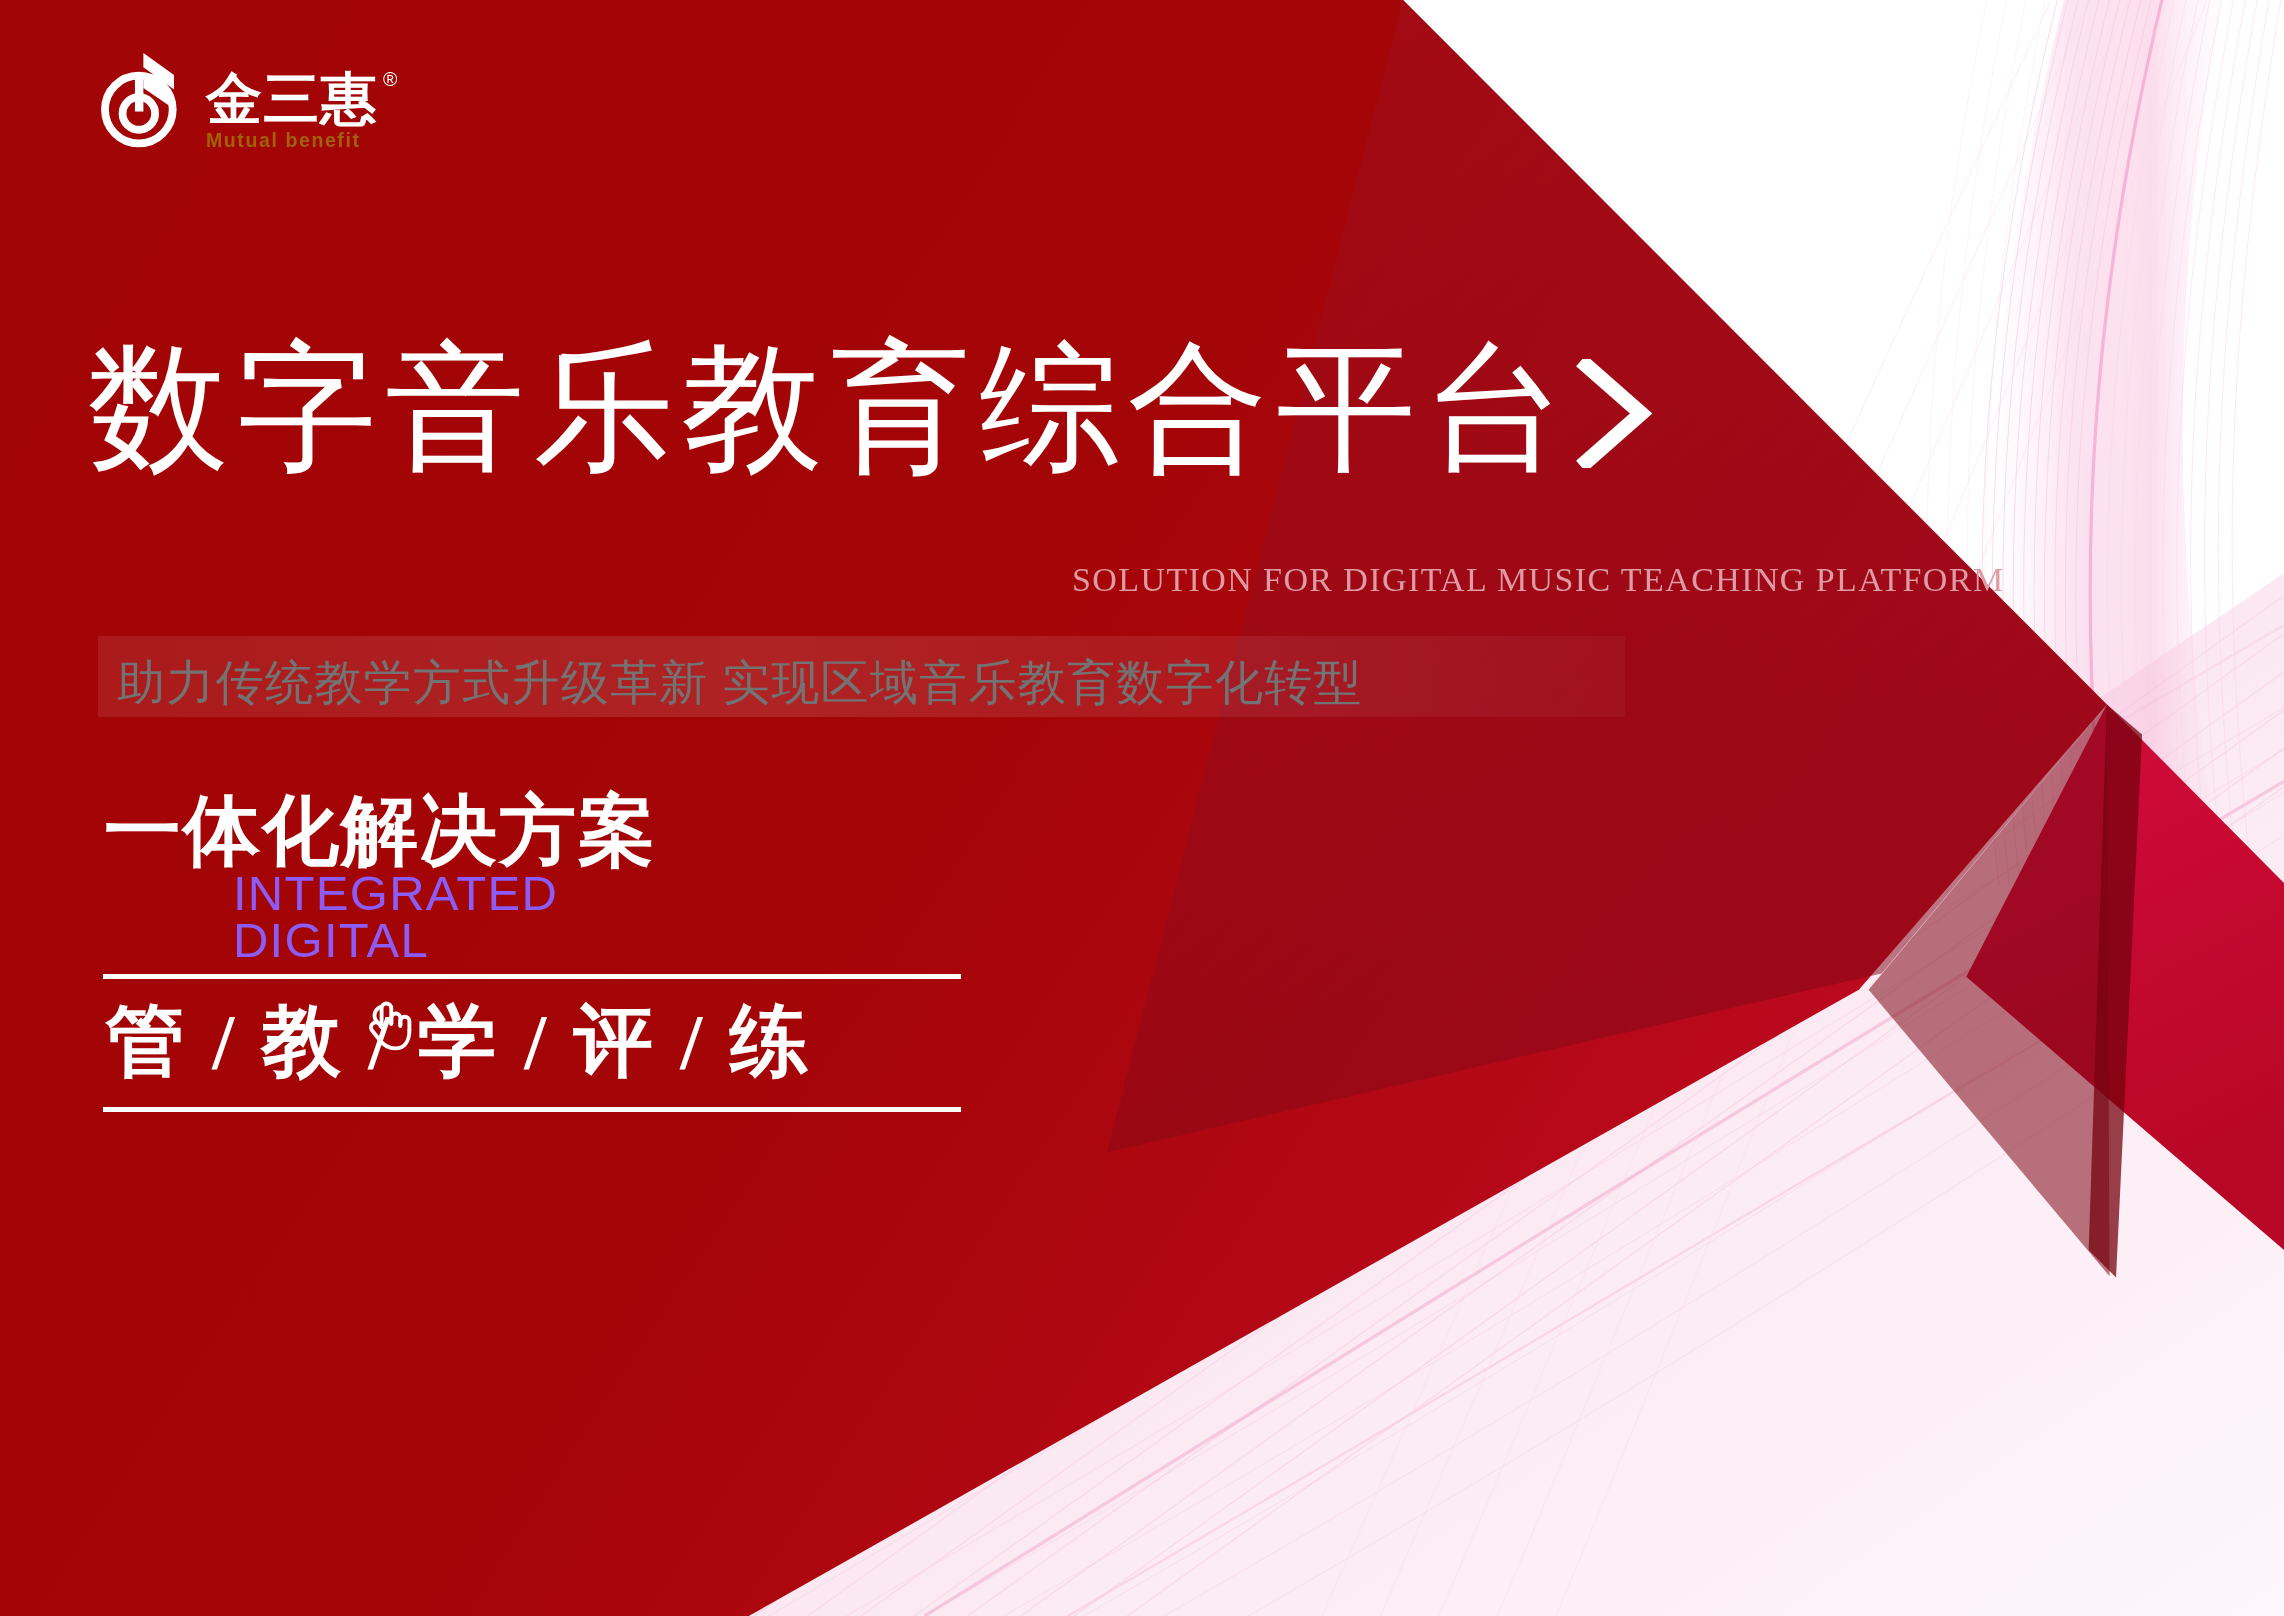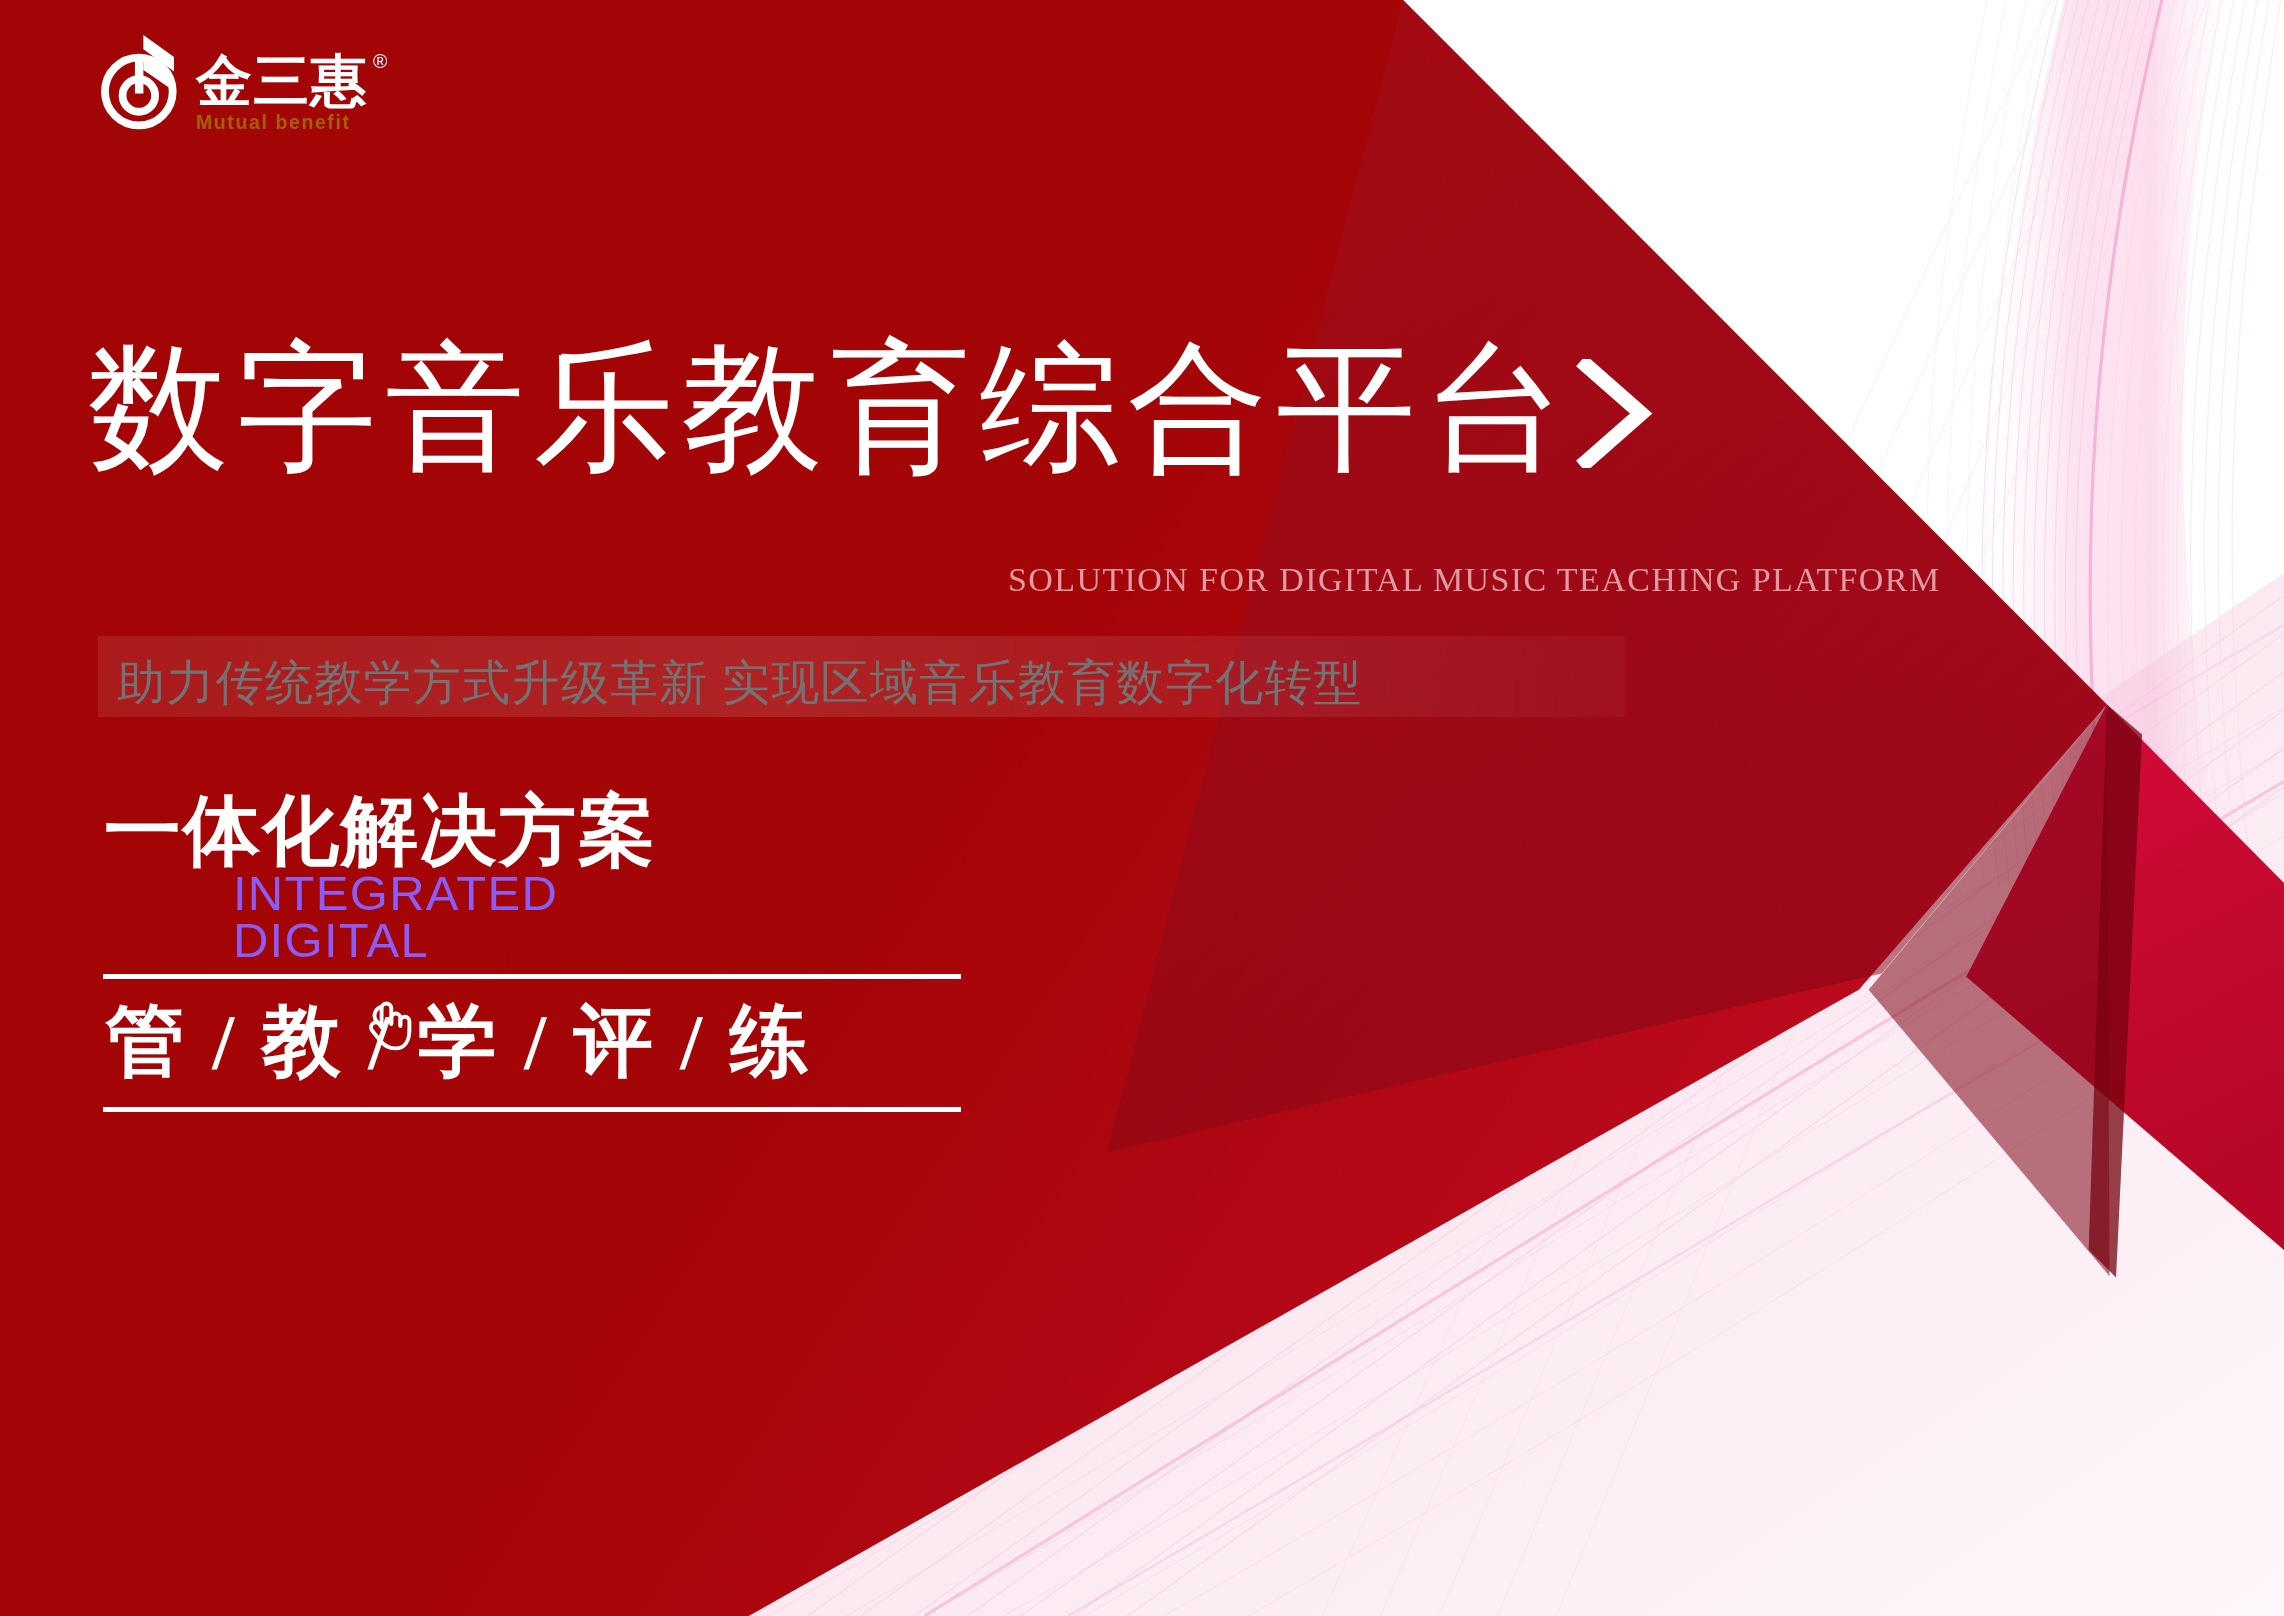--- a/index.html
+++ b/index.html
@@ -23,24 +23,24 @@
   .layer {
     position: absolute;
     inset: 0;
     pointer-events: none;
   }
 
   
   #logo-block {
     position: absolute;
     left: 101px;
-    top: 31px;
+    top: 49px;
     display: flex;
     align-items: flex-start;
-    gap: 5px;
+    gap: 15px;
     z-index: 40;
   }
   #logo-mark { width: 90px; height: 99px; flex: 0 0 auto; }
   #logo-wordmark {
     display: flex;
     flex-direction: column;
     align-items: flex-start;
     padding-top: 23.4px;
   }
   .logo-cn-row { display: flex; align-items: flex-start; }
@@ -88,21 +88,21 @@
   }
   #headline-chevron {
     margin-left: 2.6px;
     margin-top: 9px;
     flex: 0 0 auto;
   }
 
   
   #kicker {
     position: absolute;
-    left: 1008px;
+    left: 1072px;
     top: 561px;
     z-index: 40;
     font-family: "Liberation Serif", serif;
     font-size: 34px;
     letter-spacing: 1.4px;
     color: #df9ba4;
     white-space: nowrap;
   }
 
   

